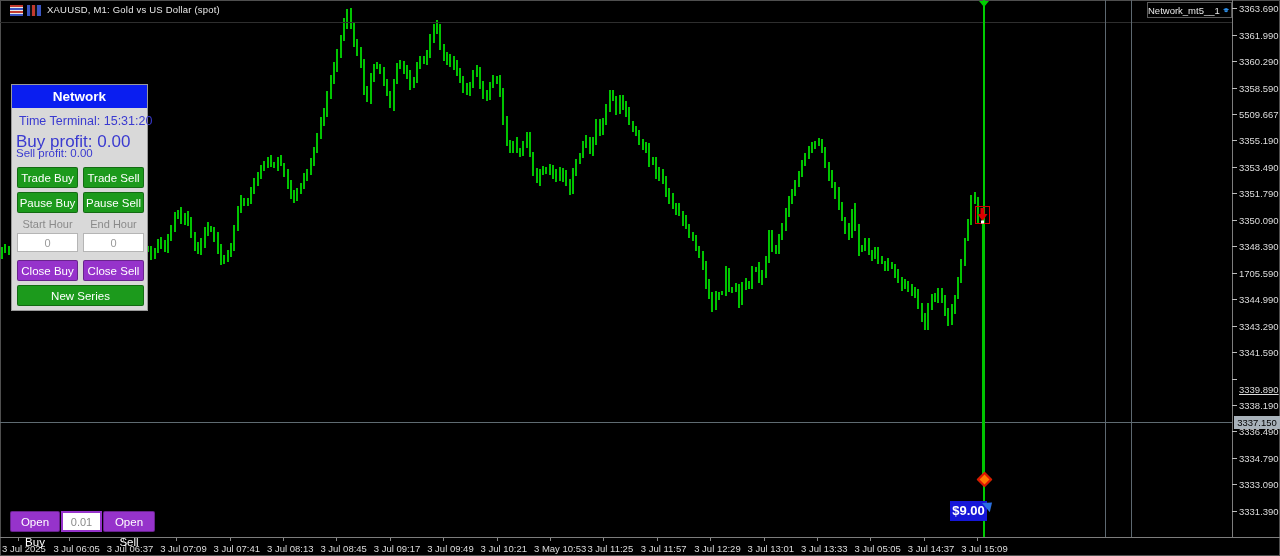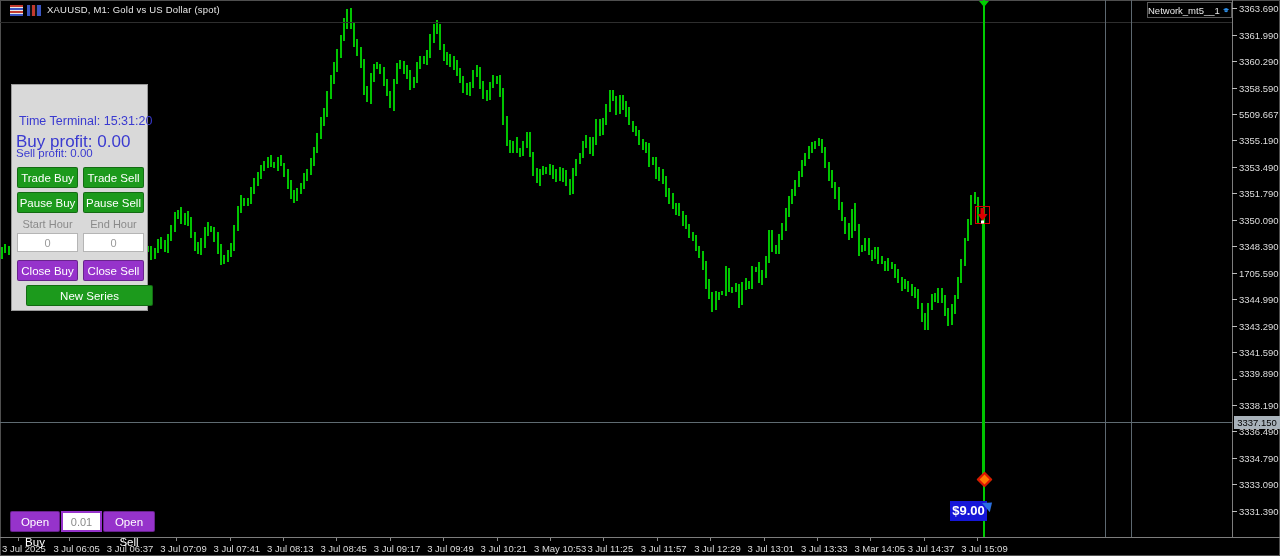--- a/index.html
+++ b/index.html
@@ -417,21 +417,21 @@
       <div class="price-label" style="top: 241.25px;">3348.390</div>
       <div class="price-tick" style="top: 246.25px;"></div>
       <div class="price-label" style="top: 267.7px;">1705.590</div>
       <div class="price-tick" style="top: 272.7px;"></div>
       <div class="price-label" style="top: 294.15px;">3344.990</div>
       <div class="price-tick" style="top: 299.15px;"></div>
       <div class="price-label" style="top: 320.6px;">3343.290</div>
       <div class="price-tick" style="top: 325.6px;"></div>
       <div class="price-label" style="top: 347.05px;">3341.590</div>
       <div class="price-tick" style="top: 352.05px;"></div>
-      <div class="price-label" style="top: 368px;">3339.890</div>
+      <div class="price-label" style="top: 384px; text-decoration: underline;">3339.890</div>
       <div class="price-tick" style="top: 378.5px;"></div>
       <div class="price-label" style="top: 399.95px;">3338.190</div>
       <div class="price-tick" style="top: 404.95px;"></div>
       <div class="price-label" style="top: 426.4px;">3336.490</div>
       <div class="price-tick" style="top: 431.4px;"></div>
       <div class="price-label" style="top: 452.85px;">3334.790</div>
       <div class="price-tick" style="top: 457.85px;"></div>
       <div class="price-label" style="top: 479.3px;">3333.090</div>
       <div class="price-tick" style="top: 484.3px;"></div>
       <div class="price-label" style="top: 505.75px;">3331.390</div>
@@ -464,50 +464,51 @@
       <div class="time-label" style="left: 587.4px;">3 Jul 11:25</div>
       <div class="time-tick" style="left: 603.4px;"></div>
       <div class="time-label" style="left: 640.8px;">3 Jul 11:57</div>
       <div class="time-tick" style="left: 656.8px;"></div>
       <div class="time-label" style="left: 694.2px; text-align: center;">3 Jul 12:29</div>
       <div class="time-tick" style="left: 710.2px;"></div>
       <div class="time-label" style="left: 747.6px;">3 Jul 13:01</div>
       <div class="time-tick" style="left: 763.6px;"></div>
       <div class="time-label" style="left: 801px;">3 Jul 13:33</div>
       <div class="time-tick" style="left: 817px;"></div>
-      <div class="time-label" style="left: 854.4px;">3 Mar 14:05</div>
+      <div class="time-label" style="left: 854.4px;">3 Jul 05:05</div>
       <div class="time-tick" style="left: 870.4px;"></div>
       <div class="time-label" style="left: 907.8px;">3 Jul 14:37</div>
       <div class="time-tick" style="left: 923.8px;"></div>
       <div class="time-label" style="left: 961.2px;">3 Jul 15:09</div>
       <div class="time-tick" style="left: 977.2px;"></div>
     </div>
 
   <div id="ea-box" class="abs">
     <span id="ea-name">Network_mt5__1</span>
     <svg width="13" height="11" viewBox="0 0 13 11">
       <polygon points="6.5,0 13,3 6.5,6 0,3" fill="#2e8fe8"></polygon>
       <path d="M3 4.5 v3.2 q3.5 2.6 7 0 v-3.2 l-3.5 1.7 z" fill="#2e8fe8"></path>
     </svg>
   </div>
 
   <div id="panel" class="abs">
+    <div id="panel-header">Network</div>
     <div id="time-terminal" class="panel-blue">Time Terminal: 15:31:20</div>
     <div id="buy-profit" class="panel-blue">Buy profit: 0.00</div>
     <div id="sell-profit" class="panel-blue">Sell profit: 0.00</div>
     <div class="pbtn green" style="left:5px;top:82px;">Trade Buy</div>
     <div class="pbtn green" style="left:71px;top:82px;">Trade Sell</div>
     <div class="pbtn green" style="left:5px;top:107px;">Pause Buy</div>
     <div class="pbtn green" style="left:71px;top:107px;">Pause Sell</div>
     <div class="hour-label" style="left:5px;top:133px;">Start Hour</div>
     <div class="hour-label" style="left:71px;top:133px;">End Hour</div>
     <input class="hour-input" style="left: 5px; top: 148px;" value="0">
     <input class="hour-input" style="left: 71px; top: 148px;" value="0">
     <div class="pbtn purple" style="left:5px;top:175px;">Close Buy</div>
     <div class="pbtn purple" style="left:71px;top:175px;">Close Sell</div>
-    <div class="pbtn green" style="left:5px;top:200px;width:127px;margin-left:9px;">New Series</div>
+    <div class="pbtn green" style="left:5px;top:200px;width:127px;">New Series</div>
   </div>
 
   <div class="obtn abs" style="left:10px;top:511px;width:50px;">Open Buy</div>
   <input id="lot-input" class="abs" value="0.01" style="">
   <div class="obtn abs" style="left:103px;top:511px;width:52px;">Open Sell</div>
 
 </div>
 
 </body></html>

